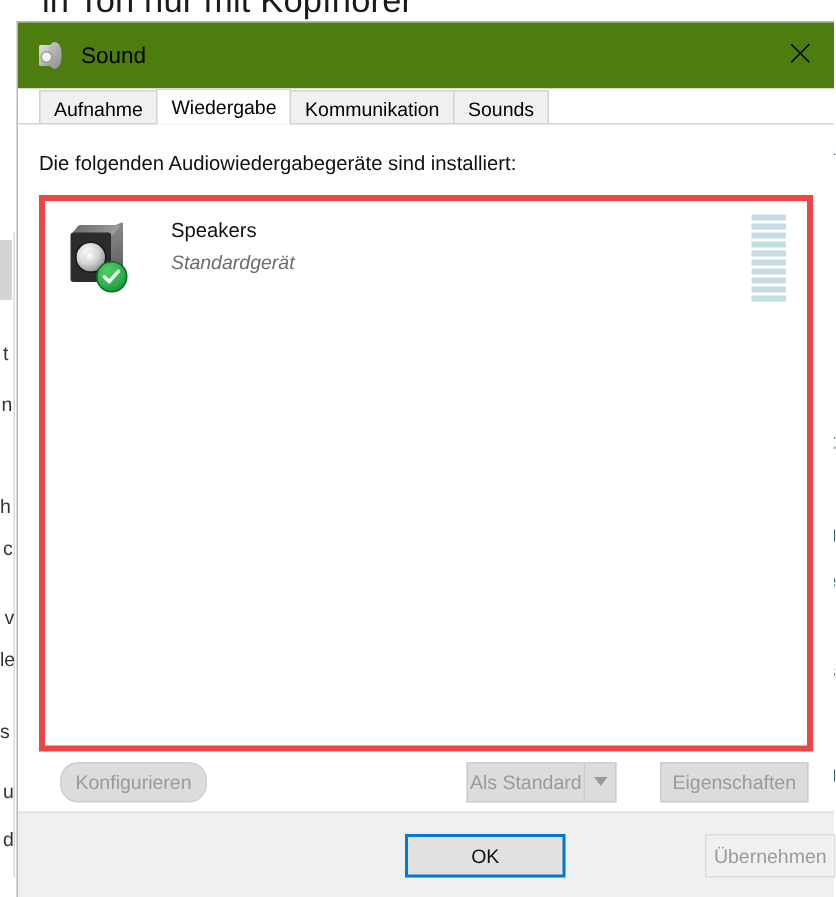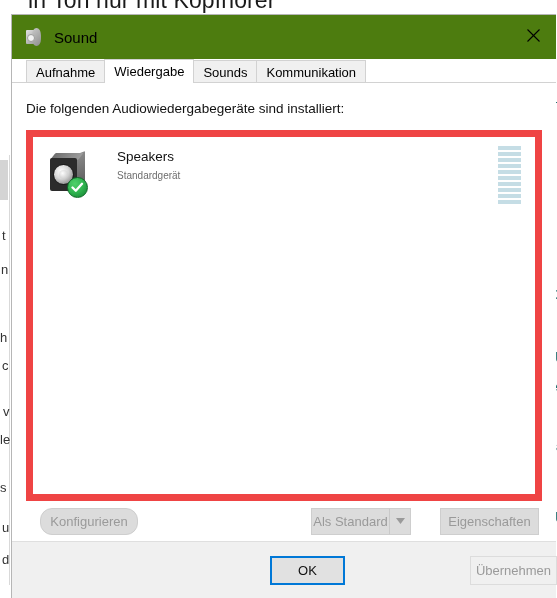--- a/index.html
+++ b/index.html
@@ -204,21 +204,21 @@
     margin-top: 18px;
     font-size: 13.5px;
     color: #111111;
   }
 
   .listbox {
     position: relative;
     margin-top: 14px;
     height: 371px;
     background: #ffffff;
-    border: 7px solid #ef4444;
+    border: 4px solid #ef4444;
     box-sizing: border-box;
   }
 
   .device-row {
     position: relative;
     display: flex;
     align-items: flex-start;
     padding: 13px 10px 0 10px;
     height: 70px;
     box-sizing: border-box;
@@ -297,22 +297,23 @@
     font-size: 13.5px;
     color: #111111;
     margin-bottom: 7px;
   }
   .dev-sub {
     font-size: 13.5px;
     color: #6d6d6d;
     margin-bottom: 6px;
   }
   .dev-status {
-    font-size: 10px;
+    font-size: 13px;
     color: #6d6d6d;
+    font-style: italic;
   }
 
   
   .vu {
     position: absolute;
     right: 14px;
     top: 9px;
     width: 23px;
     display: flex;
     flex-direction: column-reverse;
@@ -389,21 +390,21 @@
     border: 1px solid #adadad;
     color: #111111;
     display: inline-flex;
     align-items: center;
     justify-content: center;
     box-sizing: border-box;
     cursor: default;
   }
   .footer .ok {
     left: 258px;
-    width: 75px;
+    width: 107px;
     border: 2px solid #0078d7;
     background: #e1e1e1;
   }
   .footer .cancel { left: 359px; width: 89px; }
   .footer .apply {
     left: 458px;
     width: 87px;
     color: #9a9a9a;
     background: #f0f0f0;
     border-color: #dcdcdc;
@@ -455,22 +456,22 @@
           <line x1="1.5" y1="1.5" x2="13.5" y2="13.5" stroke="#000" stroke-width="1.1"></line>
           <line x1="13.5" y1="1.5" x2="1.5" y2="13.5" stroke="#000" stroke-width="1.1"></line>
         </svg>
       </div>
     </div>
 
     <div class="tabstrip">
       <div class="tabs-inner" id="tabs">
           <div class="tab">Aufnahme</div>
           <div class="tab active">Wiedergabe</div>
+          <div class="tab">Kommunikation</div>
           <div class="tab">Sounds</div>
-          <div class="tab">Kommunikation</div>
         </div>
     </div>
 
     <div class="dlg-body">
 
       <div class="instruction">Die folgenden Audiowiedergabegeräte sind installiert:</div>
 
       <div class="listbox">
         <div class="device-row">
           <div class="spk">

